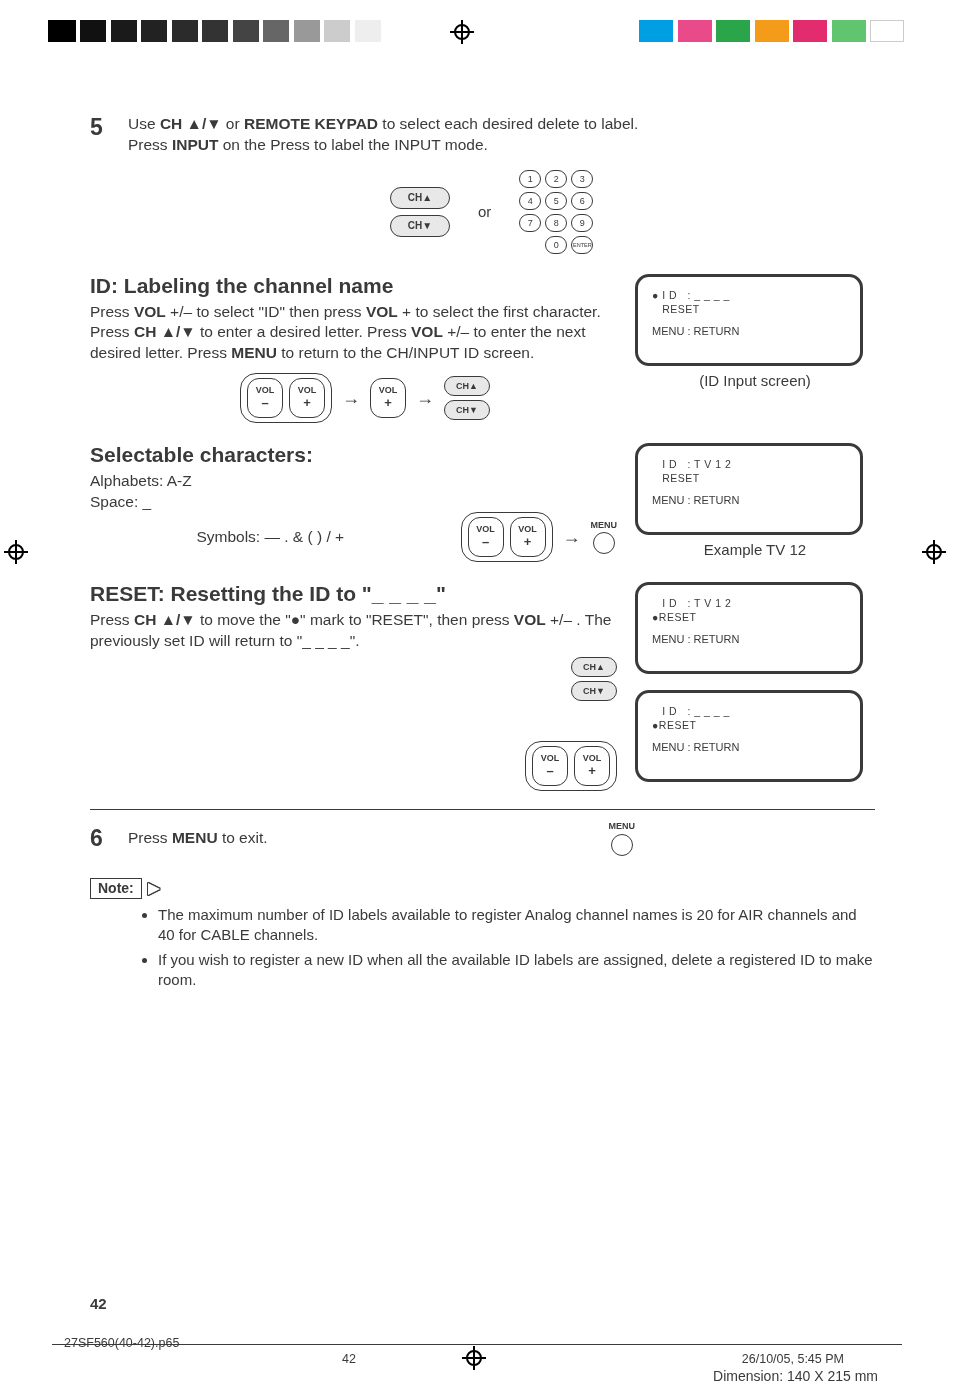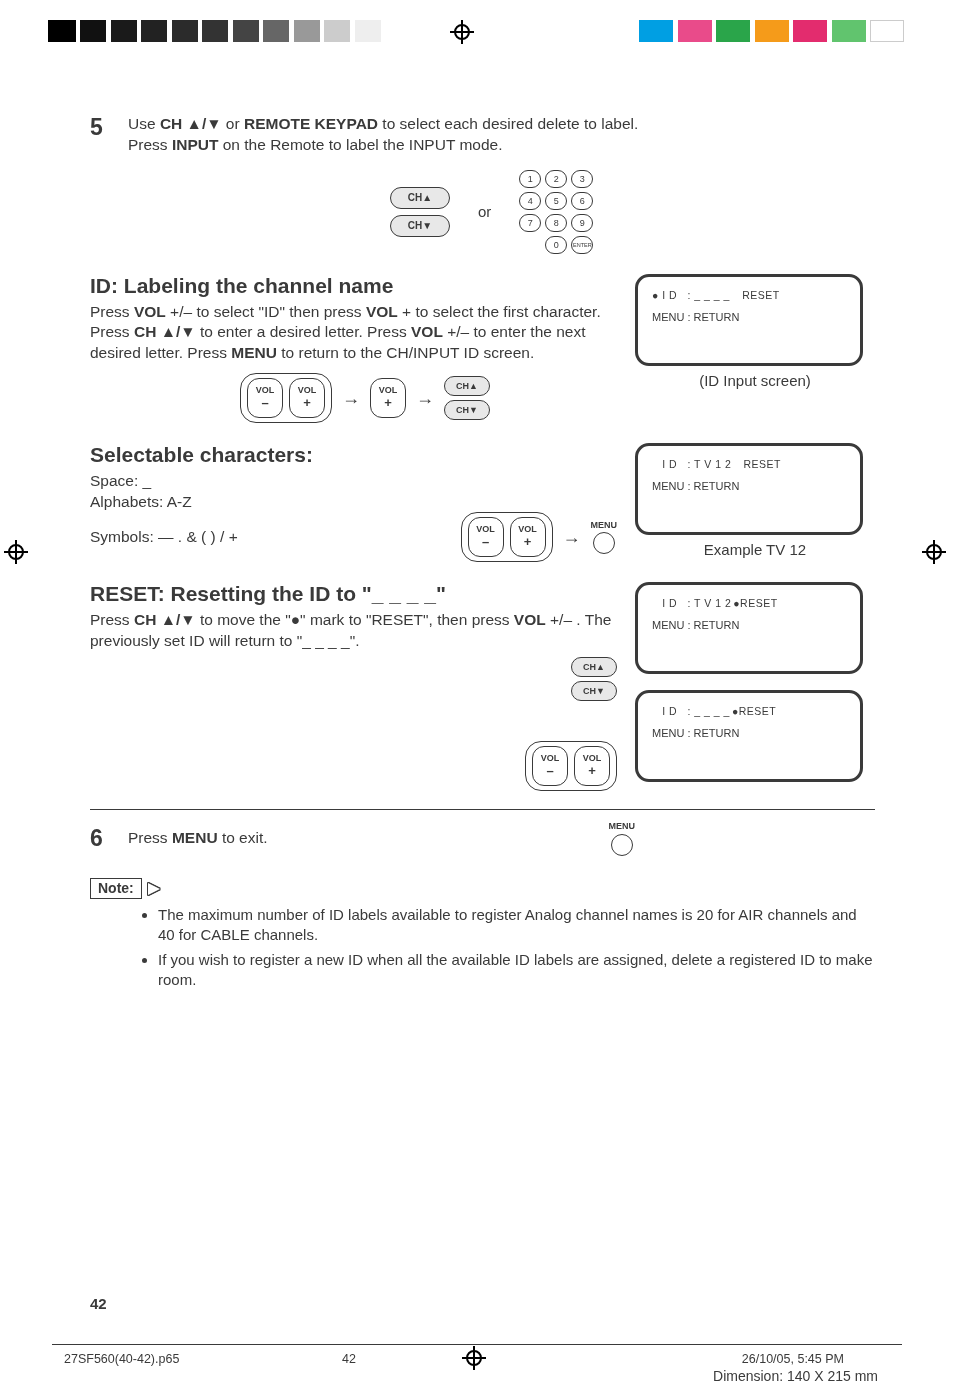--- a/index.html
+++ b/index.html
@@ -92,21 +92,21 @@
   .menu-btn { display: inline-flex; flex-direction: column; align-items: center; gap: 2px; font-size: 9px; font-weight: bold; }
   .menu-btn .circle {
     width: 22px; height: 22px; border: 1.5px solid #3a3a3a; border-radius: 50%;
   }
   .screenbox {
     border: 3px solid #3a3a3a; border-radius: 14px;
     width: 228px; height: 92px; padding: 12px 14px 8px 14px;
     font-family: "Arial Narrow", Arial, sans-serif; font-size: 11px; color: #3a3a3a;
     display: flex; flex-direction: column; gap: 10px;
   }
-  .screenbox .top { display: flex; flex-direction: row; gap: 2px; font-size: 10.5px; letter-spacing: 0.5px;}
+  .screenbox .top { display: flex; flex-direction: column; gap: 2px; font-size: 10.5px; letter-spacing: 0.5px;}
   .screen-caption { text-align: center; font-size: 15px; margin-top: 6px; }
   .left-main { width: 520px; }
   .section-row { display: flex; align-items: flex-start; gap: 18px; margin-top: 20px; position: relative; }
   .section-row .left-main { flex: 1; }
   .note-box {
     display: inline-block; border: 1px solid #3a3a3a; padding: 1px 7px 2px 7px;
     font-size: 14px; font-weight: bold; position: relative;
   }
   .note-wrap { margin-top: 22px; display: flex; align-items: center; gap: 6px;}
   .note-arrow {
@@ -116,21 +116,21 @@
   ul.notes { margin: 6px 0 0 52px; font-size: 15px; line-height: 1.35; list-style: disc; padding-left: 16px; }
   ul.notes li { margin-bottom: 4px; }
   .pagenum {
     position: absolute; left: 90px; bottom: 82px; font-size: 15px; font-weight: bold;
   }
   
   .footerbar {
     position: absolute; left: 0; right: 0; bottom: 12px; height: 50px;
     display: flex; align-items: center; font-size: 12.5px; color: #3a3a3a;
   }
-  .footerbar .fname { position: absolute; left: 64px; top: 20px; }
+  .footerbar .fname { position: absolute; left: 64px; top: 4px; }
   .footerbar .fpage { position: absolute; left: 342px; top: 20px; }
   .footerbar .fdate { position: absolute; right: 110px; top: 20px; }
   .footerbar .fdim  { position: absolute; right: 76px; top: 36px; font-size: 14px; }
   .footerbar .cross { position: absolute; left: 462px; top: 14px; }
 </style>
 </head>
 <body>
 
 <div class="topstrip">
   <div style="position:absolute; left:48px; top:0;">
@@ -171,21 +171,21 @@
     </div>
 </div>
 
 <div class="page">
 
   <div class="step">
     <div class="stepnum">5</div>
     <div class="stepbody">
       <span>Use </span><b>CH ▲/▼</b><span> or </span><b>REMOTE KEYPAD</b><span> to select each desired delete to label.</span>
       <br>
-      <span>Press </span><b>INPUT</b><span> on the Remote to label the INPUT mode.</span>
+      <span>Press </span><b>INPUT</b><span> on the Press to label the INPUT mode.</span>
     </div>
   </div>
 
   <div class="btn-strip" style="margin-left:300px;">
     <div class="col">
       <span class="pill">CH▲</span>
       <span class="pill">CH▼</span>
     </div>
     <span style="font-size:15px;">or</span>
     <div class="keypad">
@@ -241,24 +241,24 @@
         </div>
         <span>MENU : RETURN</span>
       </div>
       <div class="screen-caption">(ID Input screen)</div>
     </div>
   </div>
 
   <div class="section-row">
     <div class="left-main">
       <div class="subhead" style="margin-top:0">Selectable characters:</div>
+      <div class="para">Alphabets: A-Z</div>
       <div class="para">Space: _</div>
-      <div class="para">Alphabets: A-Z</div>
       <div class="row">
-        <div class="para" style="flex:1;">Symbols: — . &amp; ( ) / +</div>
+        <div class="para" style="flex:1;text-align:center;">Symbols: — . &amp; ( ) / +</div>
         <span class="group-box">
           <span class="vol-pill">
               <span>VOL</span>
               <span class="sign">–</span>
             </span>
           <span class="vol-pill">
               <span>VOL</span>
               <span class="sign">+</span>
             </span>
         </span>

